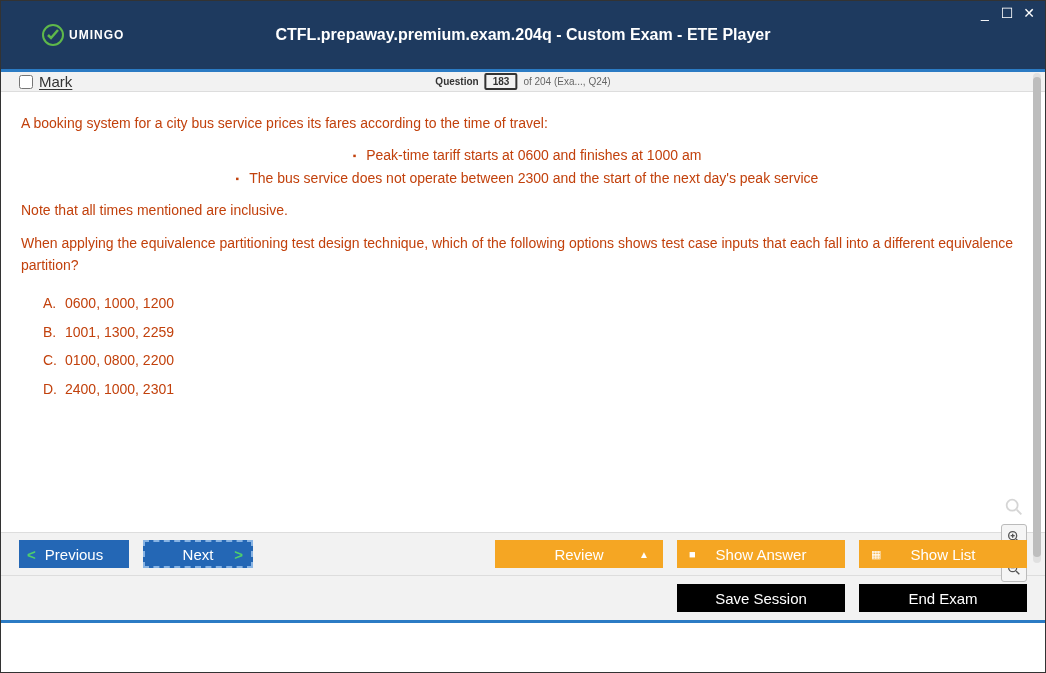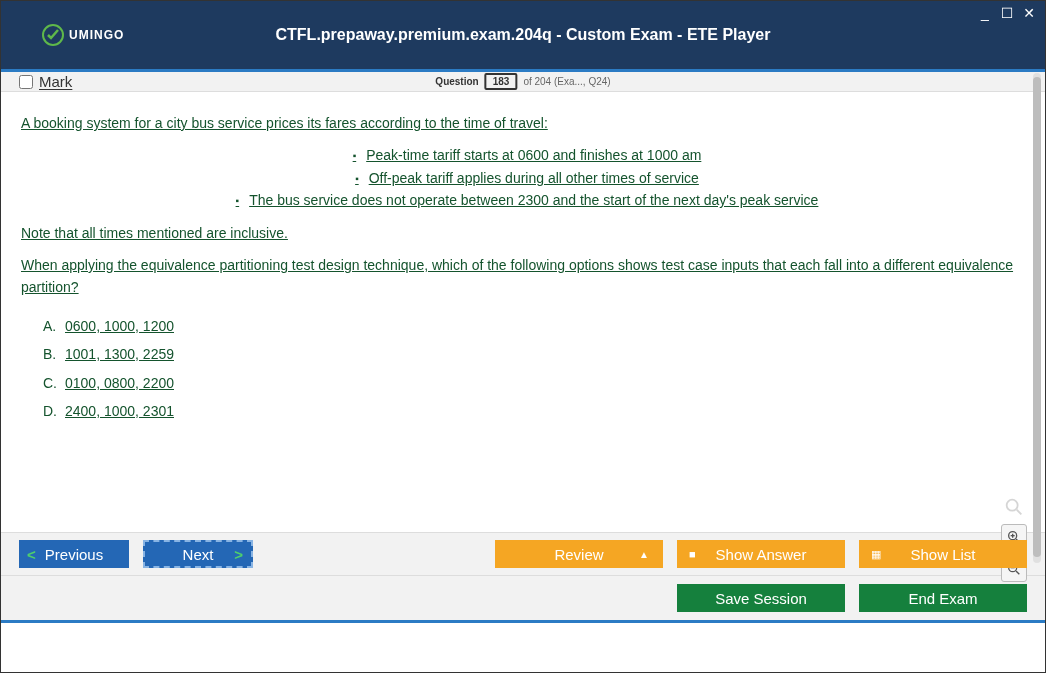--- a/index.html
+++ b/index.html
@@ -17,21 +17,21 @@
 
 .question-header { background: #f2f2f2; border-bottom: 1px solid #ddd; height: 20px; display: flex; align-items: center; padding: 0 18px; position: relative; }
 .mark-wrap { display: flex; align-items: center; gap: 6px; }
 .mark-cb { width: 14px; height: 14px; }
 .mark-label { font-size: 15px; color: #333; text-decoration: underline; text-underline-offset: 2px; }
 .q-center { position: absolute; left: 50%; transform: translateX(-50%); display: flex; align-items: center; gap: 6px; font-size: 10px; }
 .q-label { font-weight: bold; color: #333; }
 .q-num { border: 2px solid #333; padding: 1px 6px; font-weight: bold; color: #333; border-radius: 2px; }
 .q-rest { color: #666; }
 
-.content { padding: 20px 20px 10px 20px; font-size: 14px; color: #14532d; line-height: 1.6; height: 440px; overflow-y: auto; position: relative; text-decoration: underline; }
+.content { padding: 20px 20px 10px 20px; font-size: 14px; color: #c2410c; line-height: 1.6; height: 440px; overflow-y: auto; position: relative; }
 .content p { margin-bottom: 10px; }
 .content ul { list-style: none; margin: 8px 0 10px 0; text-align: center; }
 .content ul li::before { content: "▪"; margin: 0 10px 0 8px; font-size: 10px; vertical-align: 1px; }
 .answers { margin-top: 16px; margin-left: 22px; }
 .answers div { margin-bottom: 6px; }
 .ans-letter { display: inline-block; width: 22px; }
 
 .zoom-tools { position: absolute; right: 18px; bottom: 90px; display: flex; flex-direction: column; gap: 6px; align-items: center; }
 .zoom-search { width: 22px; height: 22px; opacity: 0.4; }
 .zoom-btn { width: 26px; height: 26px; border: 1px solid #bbb; background: #f5f5f5; border-radius: 3px; display: flex; align-items: center; justify-content: center; cursor: pointer; font-size: 14px; color: #555; font-weight: bold; }
@@ -43,21 +43,21 @@
 .btn { height: 28px; display: flex; align-items: center; justify-content: center; cursor: pointer; font-size: 15px; color: #fff; border: none; position: relative; }
 .btn-blue { background: #2467b5; width: 110px; }
 .btn-blue.next { border: 2px dashed #88b4e4; }
 .btn-b-arrow { color: #4fd06b; font-weight: bold; position: absolute; }
 .btn-b-arrow.left { left: 8px; }
 .btn-b-arrow.right { right: 8px; }
 .spacer { flex: 1; }
 .btn-orange { background: #f5a623; width: 168px; }
 .btn-review .tri { position: absolute; right: 14px; font-size: 10px; }
 .btn-icon-left { position: absolute; left: 12px; font-size: 11px; }
-.btn-dark { background: #15803d; width: 168px; }
+.btn-dark { background: #000000; width: 168px; }
 .scrollbar { position: absolute; right: 4px; top: 72px; width: 8px; height: 490px; background: #e0e0e0; border-radius: 4px; }
 .scrollbar-thumb { width: 100%; height: 480px; background: #bdbdbd; border-radius: 4px; margin-top: 4px; }
 </style>
 </head>
 <body>
 
 <div class="titlebar">
   <div class="logo">
     <svg class="logo-check" viewBox="0 0 24 24">
         <circle cx="12" cy="12" r="10" fill="none" stroke="#5fb84a" stroke-width="2"></circle>
@@ -83,21 +83,20 @@
     <span class="q-label">Question</span>
     <span class="q-num">183</span>
     <span class="q-rest">of 204 (Exa..., Q24)</span>
   </div>
 </div>
 
 <div class="content">
   <p>A booking system for a city bus service prices its fares according to the time of travel:</p>
   <ul>
     <li>Peak-time tariff starts at 0600 and finishes at 1000 am</li>
-    <li>Off-peak tariff applies during all other times of service</li>
     <li>The bus service does not operate between 2300 and the start of the next day's peak service</li>
   </ul>
   <p>Note that all times mentioned are inclusive.</p>
   <p>When applying the equivalence partitioning test design technique, which of the following options shows test case inputs that each fall into a different equivalence partition?</p>
   <div class="answers">
     <div><span class="ans-letter">A.</span><span>0600, 1000, 1200</span></div>
     <div><span class="ans-letter">B.</span><span>1001, 1300, 2259</span></div>
     <div><span class="ans-letter">C.</span><span>0100, 0800, 2200</span></div>
     <div><span class="ans-letter">D.</span><span>2400, 1000, 2301</span></div>
   </div>

